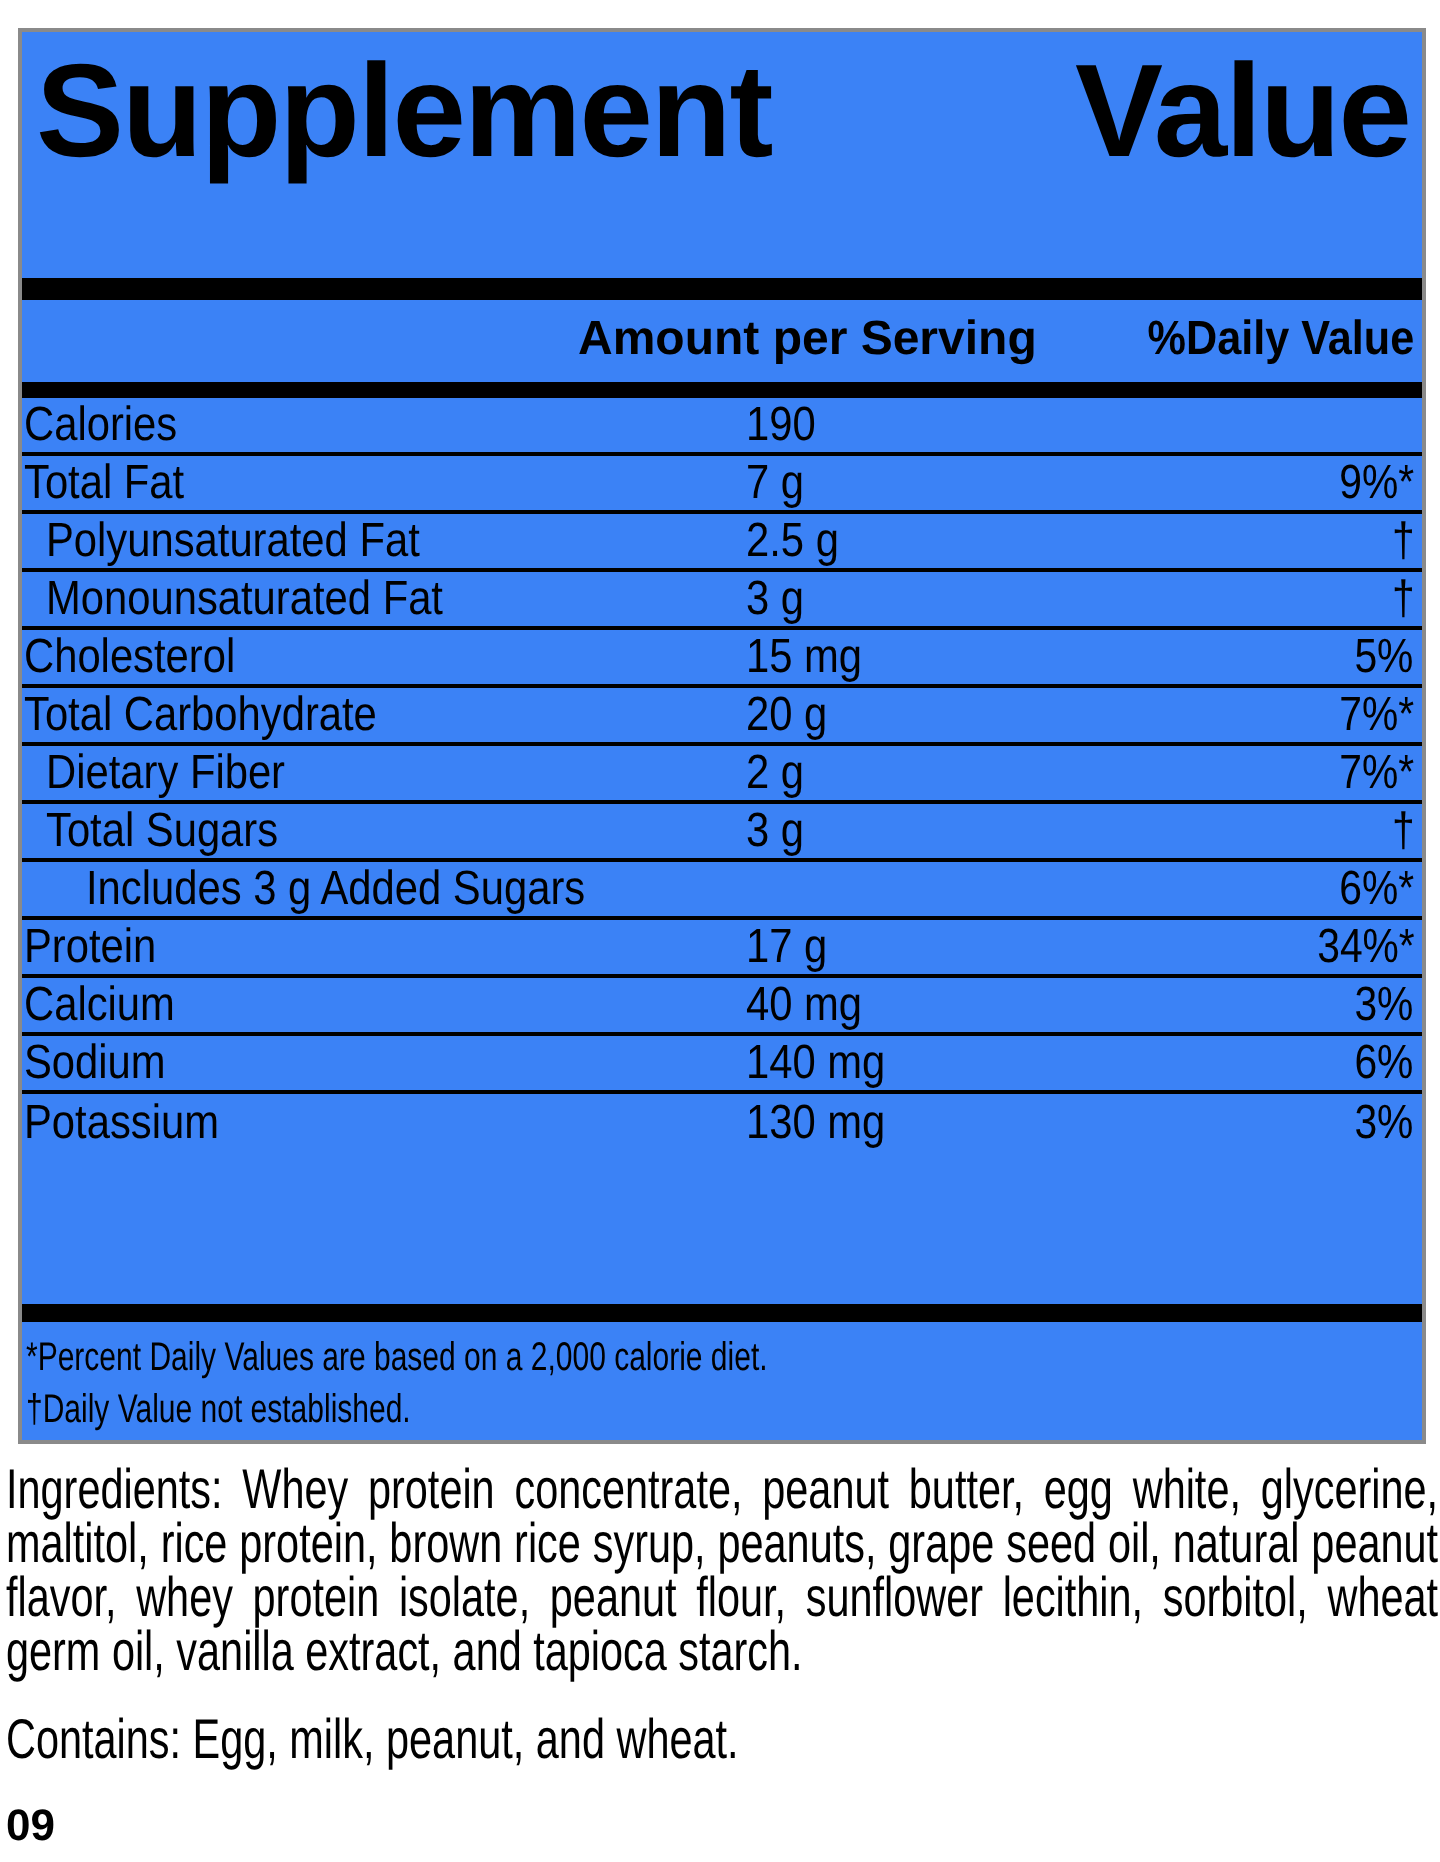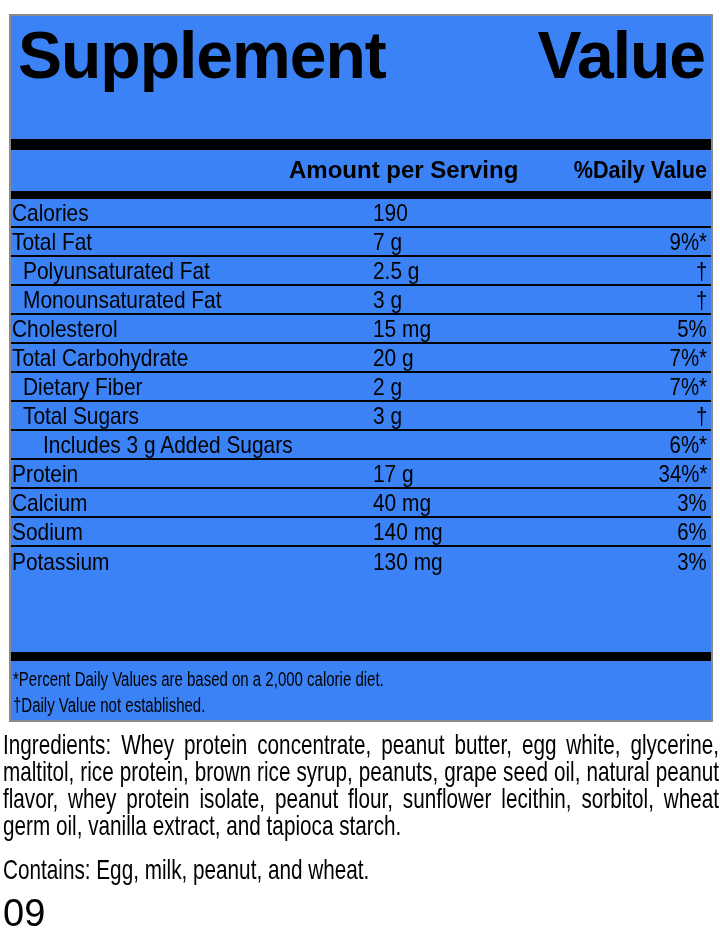--- a/index.html
+++ b/index.html
@@ -39,21 +39,21 @@
     transform:scaleX(.85);transform-origin:100% 50%;}
 
   .footnotes{position:absolute;left:2px;top:650px;font-size:20px;line-height:26px;}
   .footnote-line{display:block;white-space:nowrap;transform:scaleX(.75);transform-origin:0 0;}
 
   
   .ingredients{position:absolute;left:3px;top:731px;width:968px;font-size:28px;line-height:27px;
     text-align:justify;transform:scaleX(.7397);transform-origin:0 0;}
   .contains{position:absolute;left:3px;top:855px;font-size:28px;line-height:30px;white-space:nowrap;
     transform:scaleX(.74);transform-origin:0 0;}
-  .code{position:absolute;left:3px;top:897px;font-size:38px;line-height:32px;}
+  .code{position:absolute;left:3px;top:897px;font-size:22px;line-height:32px;font-weight:bold;}
 </style>
 </head>
 <body>
 
 <div id="stage">
 
   <div class="fact-box">
 
     <div class="title-row">
       <span>Supplement</span>

